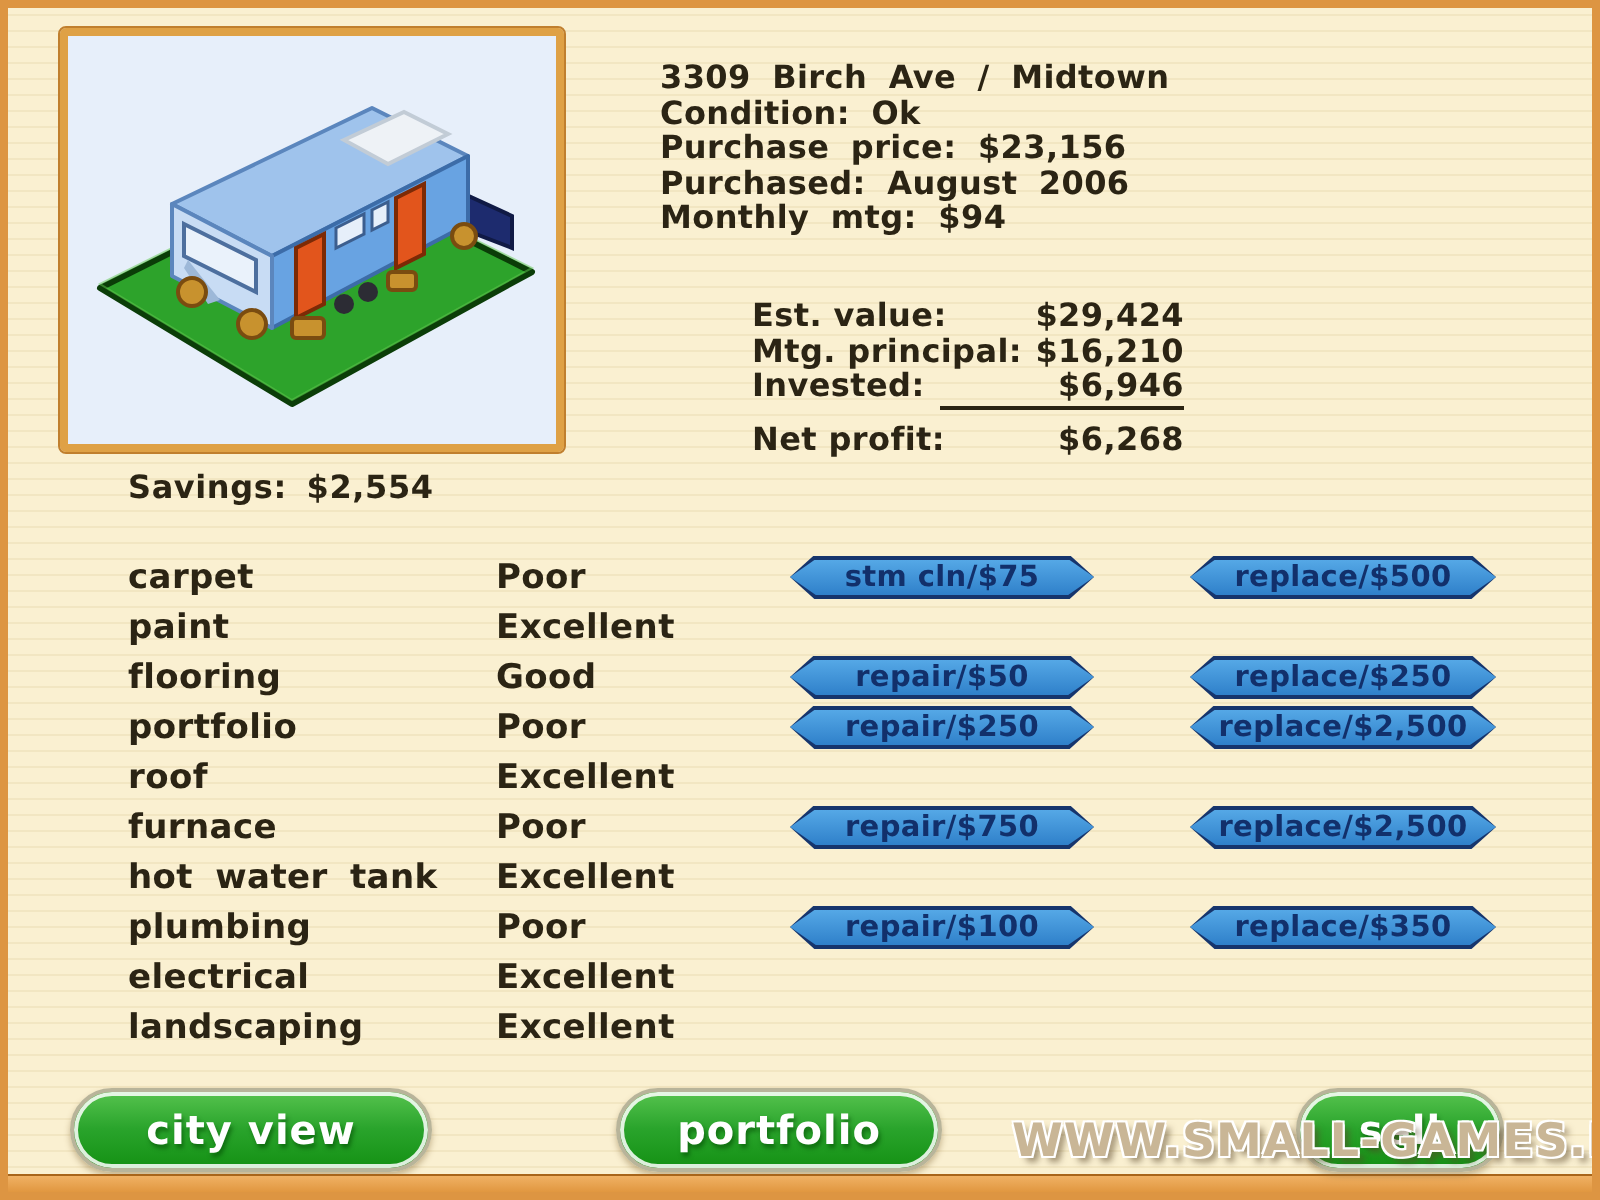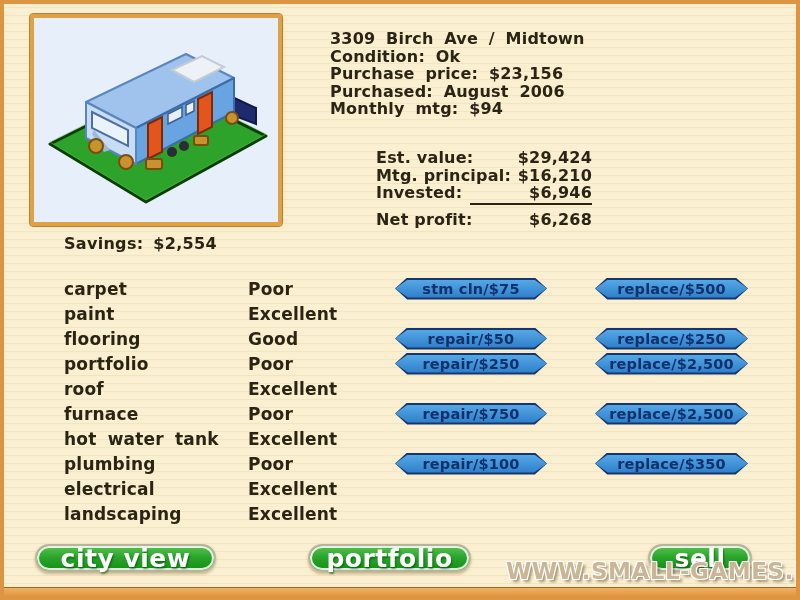--- a/index.html
+++ b/index.html
@@ -80,27 +80,27 @@
     display: flex; align-items: center; justify-content: center;
     width: 100%; height: 18px; margin: 0;
     clip-path: polygon(8.5% 0%, 91.5% 0%, 100% 50%, 91.5% 100%, 8.5% 100%, 0% 50%);
     background: linear-gradient(#55a8e6, #2e7fc9);
     font-family: "DejaVu Sans", sans-serif;
     font-size: 14.5px; font-weight: 700; color: #12306b; letter-spacing: 0.2px;
   }
 
   
   .pill-btn {
-    position: absolute; top: 544px; height: 28px;
+    position: absolute; top: 544px; height: 42px;
     border-radius: 21px;
     background: linear-gradient(#56c34e 0%, #2aa42c 48%, #149114 100%);
     border: 2px solid #b8b49a;
     box-shadow: inset 0 0 0 2px rgba(255,255,255,0.85), 0 2px 3px rgba(120,90,40,0.4);
     display: flex; align-items: center; justify-content: center;
-    color: #ffffff; font-weight: 700; font-size: 25px; letter-spacing: 0.5px;
+    color: #ffffff; font-weight: 700; font-size: 20px; letter-spacing: 0.5px;
     text-shadow: 1px 2px 2px rgba(0,70,0,0.55);
     cursor: pointer;
     font-family: "DejaVu Sans", "Liberation Sans", sans-serif;
   }
   #btn-city-view { left: 35px; width: 181px; }
   #btn-portfolio { left: 308px; width: 163px; text-align: center; }
   #btn-sell      { left: 648px; width: 104px; z-index: 41; }
 
   .watermark {
     position: absolute; left: 506px; top: 558px; z-index: 45;

